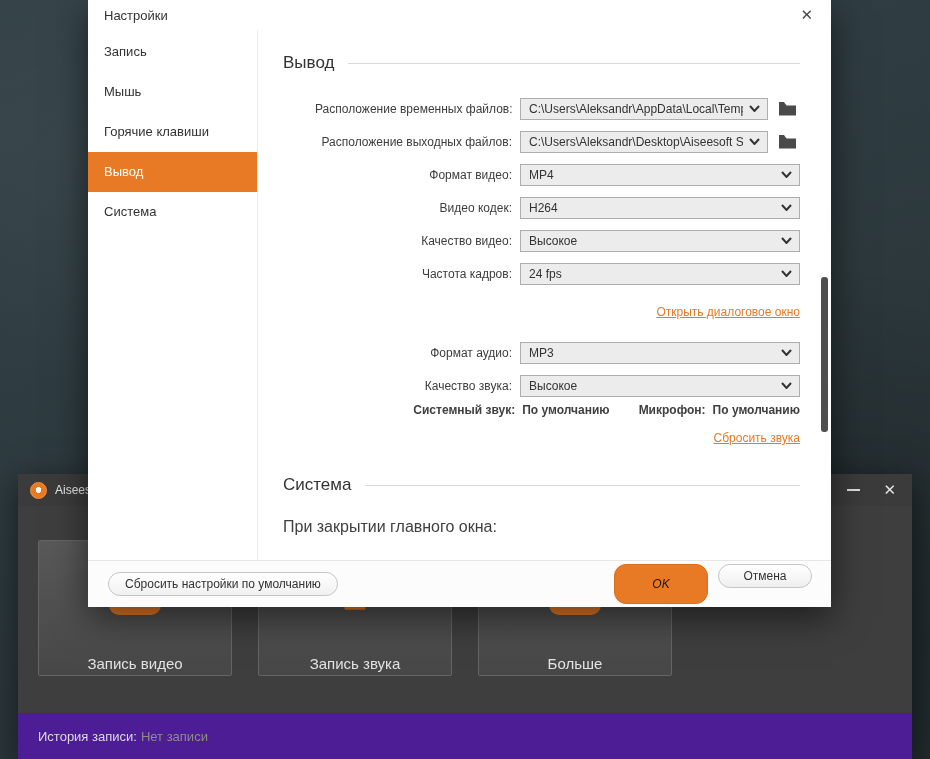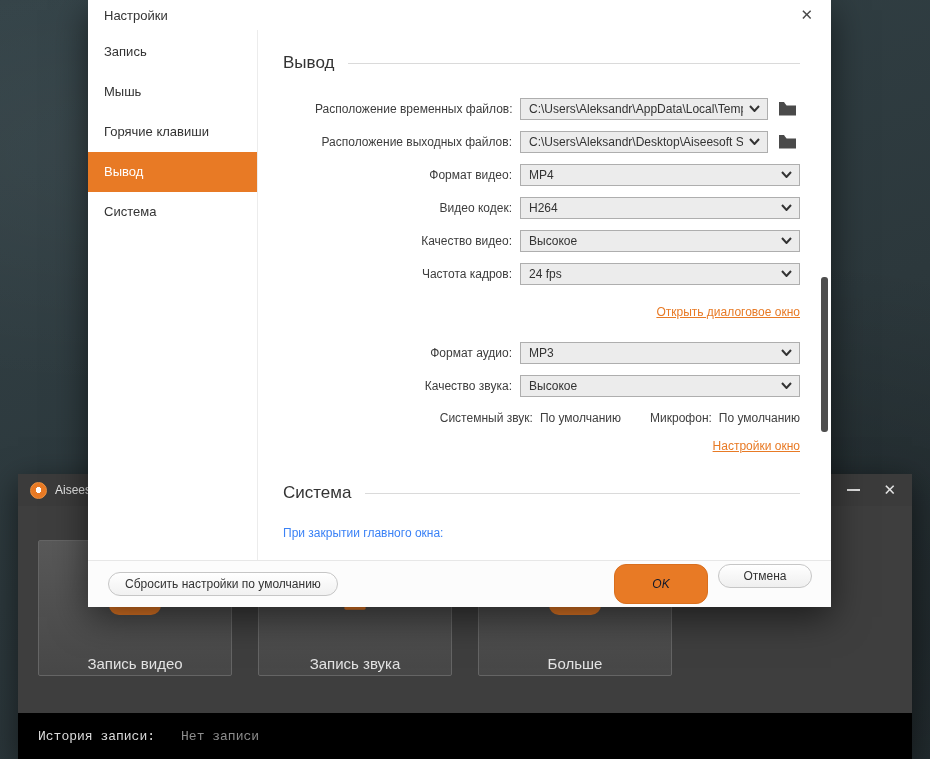--- a/index.html
+++ b/index.html
@@ -50,22 +50,22 @@
   }
   .card-icon-wrap { width:52px; height:52px; margin:22px auto 0; }
   .icon-more { padding-top:11px; }
   .icon-more i { display:block; width:28px; height:3px; background:#fff; border-radius:2px; margin:0 auto 6px; }
   .card-label { text-align:center; margin-top:40px; color:#e3e3e3; font-size:15px; }
   .more-chevron { position:absolute; right:22px; top:48px; }
   .mic-svg .f { fill:var(--accent); }
   .mic-svg .s { stroke:var(--accent); fill:none; stroke-width:3.5; stroke-linecap:round; }
 
   .history-bar {
-    position:absolute; left:0; right:0; bottom:0; height:46px; background:#000000;
-    display:flex; align-items:center; padding-left:20px; gap:26px; font-size:13px;font-family:Liberation Mono, monospace;
+    position:absolute; left:0; right:0; bottom:0; height:46px; background:#4c1d95;
+    display:flex; align-items:center; padding-left:20px; gap:4px; font-size:13px;
   }
   .history-label { color:#dcdcdc; }
   .history-value { color:#8d8d8d; }
 
   
   .dialog {
     position:absolute; left:88px; top:0; width:743px; height:607px;
     background:#ffffff; box-shadow:0 10px 34px rgba(0,0,0,0.55);
     display:flex; flex-direction:column;
   }
@@ -98,26 +98,26 @@
     width:26px; height:24px; flex:0 0 auto; margin-left:6px; border:none; background:transparent;
     display:flex; align-items:center; justify-content:center; cursor:pointer; padding:0;
   }
 
   .link-row { text-align:right; height:16px; }
   .link-row.lr1 { margin-top:12px; }
   .link-row.lr2 { margin-top:10px; }
   .link { color:var(--accent); font-size:12px; text-decoration:underline; cursor:pointer; }
 
   .sound-row {
-    margin-top:8px; height:16px; display:flex; justify-content:flex-end; align-items:center;
-    font-size:12px; color:#404040; gap:7px; white-space:nowrap;
+    height:16px; display:flex; justify-content:flex-end; align-items:center;
+    font-size:12px; color:#404040; gap:7px; white-space:nowrap;font-weight:bold;
   }
   .mic-label { margin-left:22px; }
 
-  .onclose-label { margin-top:22px; font-size:12px; color:#3b82f6; }
+  .onclose-label { margin-top:22px; font-size:16px; color:#404040; }
 
   .dialog-footer {
     flex:0 0 auto; height:47px; background:#fcfcfc; border-top:1px solid #e7e7e7;
     display:flex; align-items:center; padding:0 19px 0 20px;
   }
   .btn { font-family:"Liberation Sans", sans-serif; font-size:12px; cursor:pointer; }
   .btn-reset {
     height:24px; padding:0 16px; border-radius:12px; border:1px solid #c6c6c6;
     background:linear-gradient(#ffffff,#f1f1f1); color:#333;
   }
@@ -306,21 +306,21 @@
         </div>
 
         <div class="sound-row">
           <span>Системный звук:</span>
           <span>По умолчанию</span>
           <span class="mic-label">Микрофон:</span>
           <span>По умолчанию</span>
         </div>
 
         <div class="link-row lr2">
-          <span class="link">Настройки окно</span>
+          <span class="link">Сбросить звука</span>
         </div>
 
         <div class="section-head system">
           <span class="section-title">Система</span>
           <div class="head-line"></div>
         </div>
 
         <div class="onclose-label">При закрытии главного окна:</div>
       </div>
     </div>

